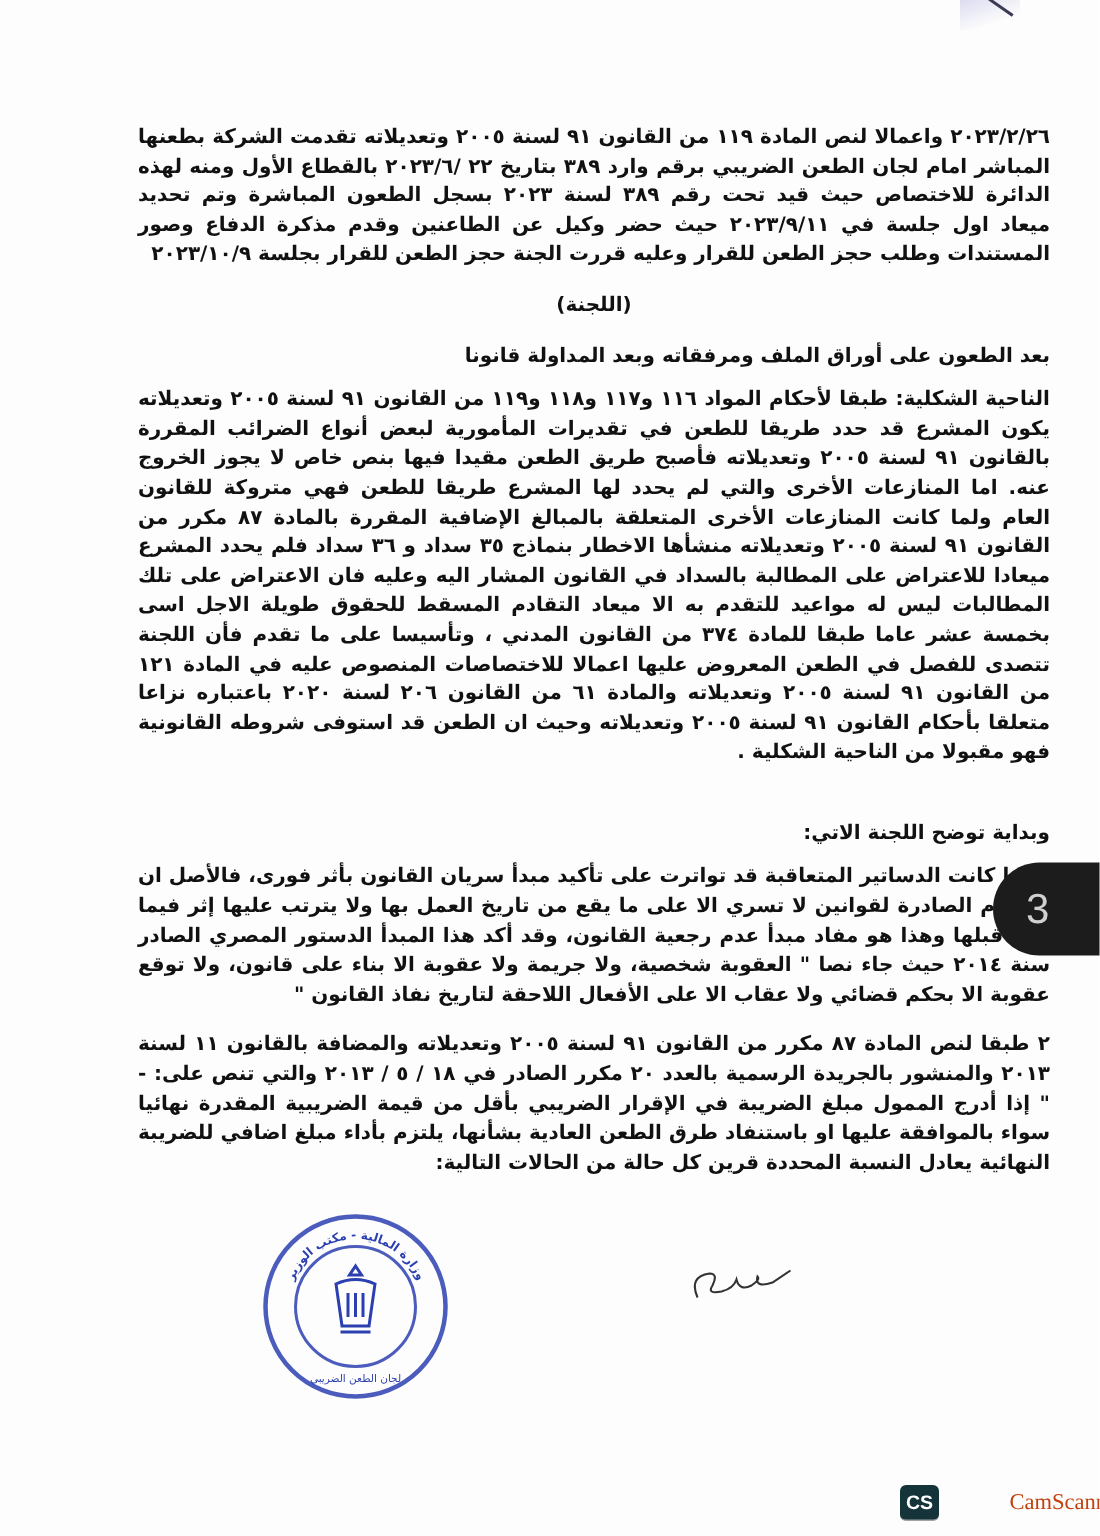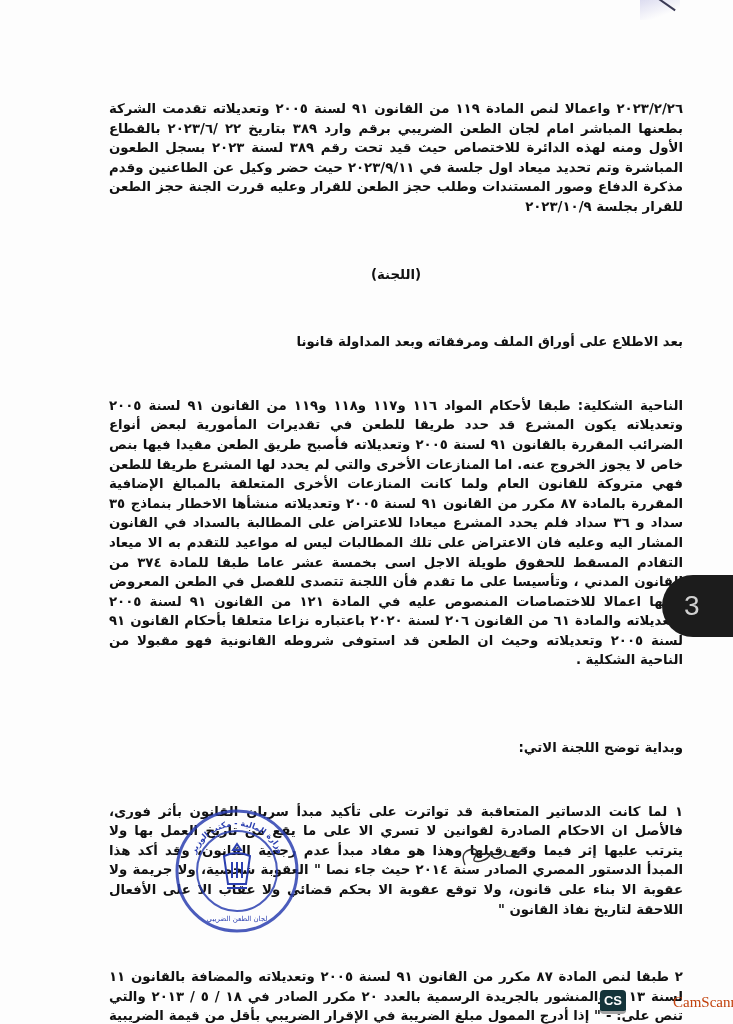--- a/index.html
+++ b/index.html
@@ -19,21 +19,21 @@
   }
   .corner-shade {
     position:absolute; left:640px; top:0px; width:40px; height:20px;
     background:linear-gradient(160deg, #dcdcf0 0%, rgba(255,255,255,0) 70%);
   }
   .doc {
     position:absolute; left:92px; top:82px; width:608px;
     direction:rtl; text-align:justify;
     font-size:13.3px; font-weight:bold; line-height:19.6px;
   }
-  .doc p { margin:17px; }
+  .doc p { margin:0; }
   .doc .center { text-align:center; }
   .gap-s { height:10px; }
   .gap-m { height:14px; }
   .tab-badge {
     position:absolute; left:662px; top:575px; width:80px; height:62px;
     background:#1c1c1c; border-radius:31px 0 0 31px;
     display:flex; align-items:center; justify-content:flex-start;
     padding-left:22px; box-sizing:border-box;
     color:#d0d0d0; font-family:"Liberation Sans", sans-serif; font-size:28px;
   }
@@ -43,39 +43,39 @@
   .signature {
     position:absolute; left:455px; top:843px; width:80px; height:30px;
   }
   .camscanner {
     position:absolute; left:600px; top:990px; display:flex; align-items:center; gap:6px;
   }
   .cs-logo {
     width:26px; height:24px; background:#14343a; border-radius:4px;
     color:#fff; font-family:"Liberation Sans", sans-serif; font-weight:bold;
     font-size:13px; display:flex; align-items:center; justify-content:center;
-    border-bottom:3px solid #a3a3a3; box-sizing:border-box;
+    border-bottom:1px solid #a3a3a3; box-sizing:border-box;
   }
   .cs-text {
     font-family:"Liberation Serif", serif; font-size:15px; color:#c2410c;margin-left:41px;
   }
 </style>
 </head>
 <body>
 
 <div class="page">
   <div class="corner-shade"></div>
   <div class="corner-mark"></div>
 
   <div class="doc">
     <p>٢٠٢٣/٢/٢٦ واعمالا لنص المادة ١١٩ من القانون ٩١ لسنة ٢٠٠٥ وتعديلاته تقدمت الشركة بطعنها المباشر امام لجان الطعن الضريبي برقم وارد ٣٨٩ بتاريخ ٢٢ /٢٠٢٣/٦ بالقطاع الأول ومنه لهذه الدائرة للاختصاص حيث قيد تحت رقم ٣٨٩ لسنة ٢٠٢٣ بسجل الطعون المباشرة وتم تحديد ميعاد اول جلسة في ٢٠٢٣/٩/١١ حيث حضر وكيل عن الطاعنين وقدم مذكرة الدفاع وصور المستندات وطلب حجز الطعن للقرار وعليه قررت الجنة حجز الطعن للقرار بجلسة ٢٠٢٣/١٠/٩</p>
     <div class="gap-m"></div>
     <p class="center">(اللجنة)</p>
     <div class="gap-m"></div>
-    <p>بعد الاطلاع على أوراق الملف ومرفقاته وبعد المداولة قانونا</p>
+    <p>بعد الطعون على أوراق الملف ومرفقاته وبعد المداولة قانونا</p>
     <div class="gap-s"></div>
     <p>الناحية الشكلية: طبقا لأحكام المواد ١١٦ و١١٧ و١١٨ و١١٩ من القانون ٩١ لسنة ٢٠٠٥ وتعديلاته يكون المشرع قد حدد طريقا للطعن في تقديرات المأمورية لبعض أنواع الضرائب المقررة بالقانون ٩١ لسنة ٢٠٠٥ وتعديلاته فأصبح طريق الطعن مقيدا فيها بنص خاص لا يجوز الخروج عنه. اما المنازعات الأخرى والتي لم يحدد لها المشرع طريقا للطعن فهي متروكة للقانون العام ولما كانت المنازعات الأخرى المتعلقة بالمبالغ الإضافية المقررة بالمادة ٨٧ مكرر من القانون ٩١ لسنة ٢٠٠٥ وتعديلاته منشأها الاخطار بنماذج ٣٥ سداد و ٣٦ سداد فلم يحدد المشرع ميعادا للاعتراض على المطالبة بالسداد في القانون المشار اليه وعليه فان الاعتراض على تلك المطالبات ليس له مواعيد للتقدم به الا ميعاد التقادم المسقط للحقوق طويلة الاجل اسى بخمسة عشر عاما طبقا للمادة ٣٧٤ من القانون المدني ، وتأسيسا على ما تقدم فأن اللجنة تتصدى للفصل في الطعن المعروض عليها اعمالا للاختصاصات المنصوص عليه في المادة ١٢١ من القانون ٩١ لسنة ٢٠٠٥ وتعديلاته والمادة ٦١ من القانون ٢٠٦ لسنة ٢٠٢٠ باعتباره نزاعا متعلقا بأحكام القانون ٩١ لسنة ٢٠٠٥ وتعديلاته وحيث ان الطعن قد استوفى شروطه القانونية فهو مقبولا من الناحية الشكلية .</p>
     <div class="gap-s"></div>
     <div class="gap-m"></div>
     <div class="gap-s"></div>
     <p>وبداية توضح اللجنة الاتي:</p>
     <div class="gap-s"></div>
     <p>١ لما كانت الدساتير المتعاقبة قد تواترت على تأكيد مبدأ سريان القانون بأثر فورى، فالأصل ان الاحكام الصادرة لقوانين لا تسري الا على ما يقع من تاريخ العمل بها ولا يترتب عليها إثر فيما وقع قبلها وهذا هو مفاد مبدأ عدم رجعية القانون، وقد أكد هذا المبدأ الدستور المصري الصادر سنة ٢٠١٤ حيث جاء نصا " العقوبة شخصية، ولا جريمة ولا عقوبة الا بناء على قانون، ولا توقع عقوبة الا بحكم قضائي ولا عقاب الا على الأفعال اللاحقة لتاريخ نفاذ القانون "</p>
     <div class="gap-m"></div>
     <p>٢ طبقا لنص المادة ٨٧ مكرر من القانون ٩١ لسنة ٢٠٠٥ وتعديلاته والمضافة بالقانون ١١ لسنة ٢٠١٣ والمنشور بالجريدة الرسمية بالعدد ٢٠ مكرر الصادر في ١٨ / ٥ / ٢٠١٣ والتي تنص على: - " إذا أدرج الممول مبلغ الضريبة في الإقرار الضريبي بأقل من قيمة الضريبية المقدرة نهائيا سواء بالموافقة عليها او باستنفاد طرق الطعن العادية بشأنها، يلتزم بأداء مبلغ اضافي للضريبة النهائية يعادل النسبة المحددة قرين كل حالة من الحالات التالية:</p>

